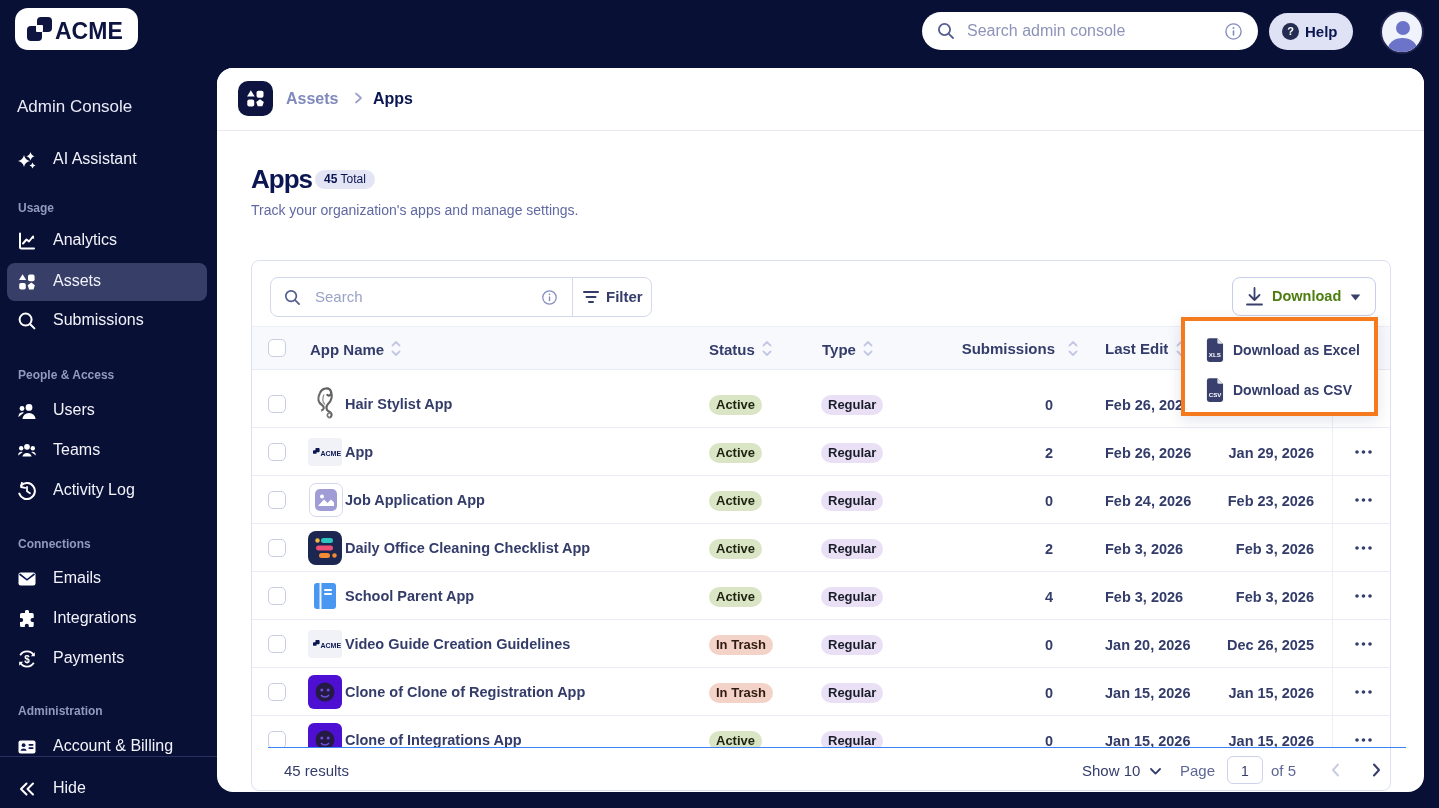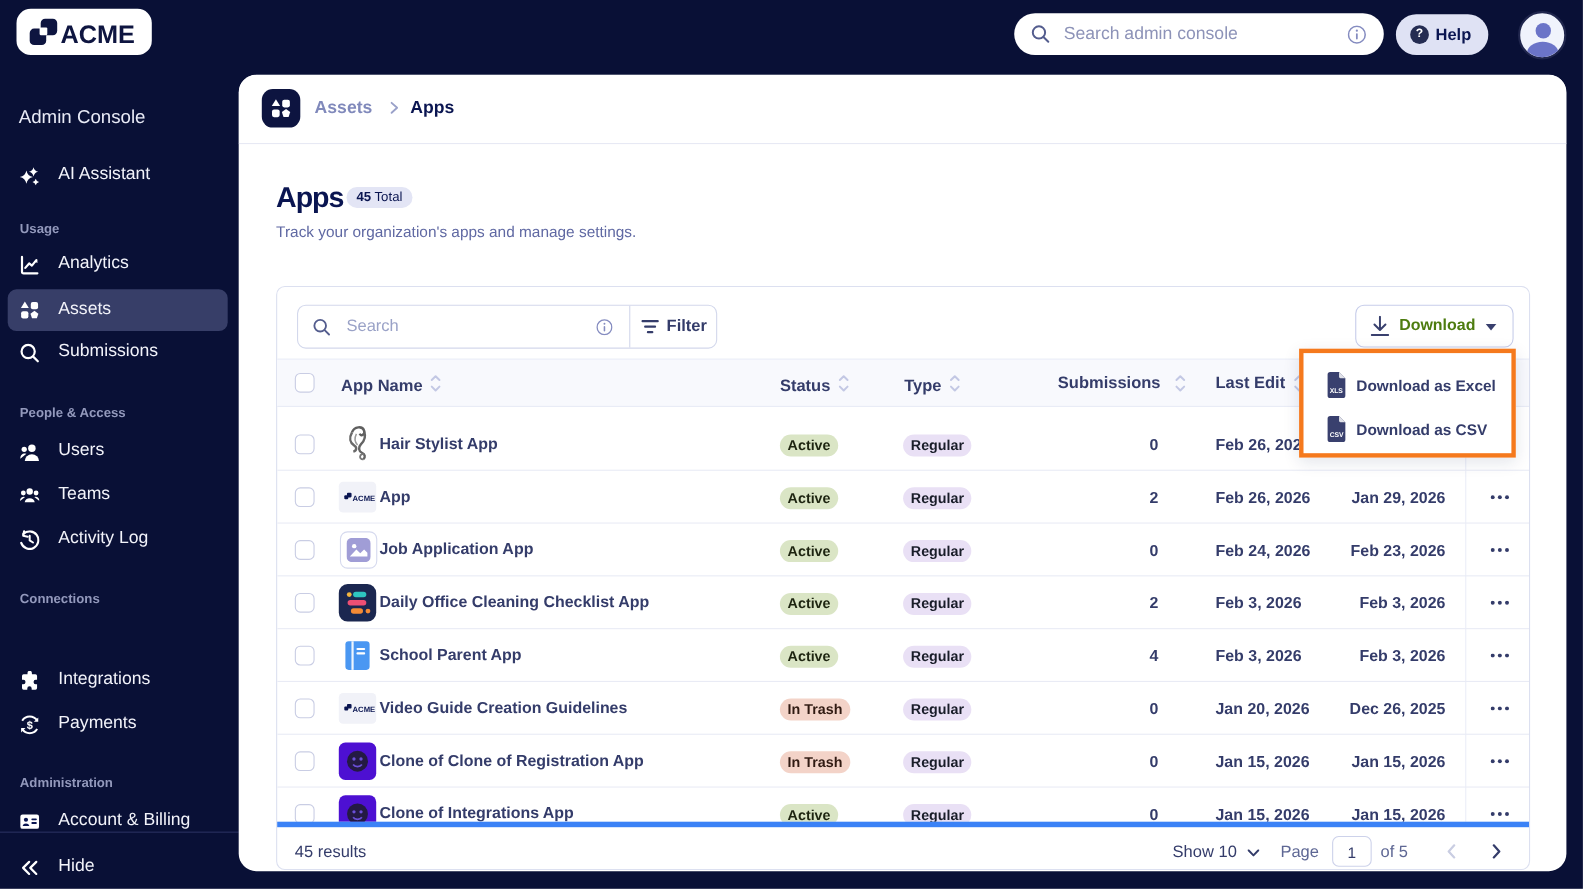--- a/index.html
+++ b/index.html
@@ -57,21 +57,21 @@
 .b-act { background:#dae5c5; color:#1d2410; }
 .b-tr { background:#f3d3c8; color:#301a12; }
 .b-reg { background:#e9e0f5; color:#191d29; }
 .num { position:absolute; top:17px; font-size:14.5px; font-weight:bold; color:#343c6a; width:60px; text-align:right; }
 .d1 { position:absolute; left:853px; top:17px; font-size:14.5px; font-weight:bold; color:#343c6a; }
 .d2 { position:absolute; left:962px; top:17px; font-size:14.5px; font-weight:bold; color:#343c6a; width:100px; text-align:right; }
 .dots { position:absolute; left:1103px; top:22px; }
 .vline { position:absolute; left:1080px; top:75px; width:1px; height:411px; background:#eceef8; }
 .icbox { position:absolute; left:57px; top:8px; width:32px; height:32px; border-radius:6px; }
 
-.cfoot { position:absolute; left:0; top:486px; width:1138px; height:44px; border-top:5px solid #3b82f6; font-size:15px; color:#343c6a; }
+.cfoot { position:absolute; left:16px; top:486px; width:1138px; height:44px; border-top:1px solid #3b82f6; font-size:15px; color:#343c6a; }
 
 .dd { position:absolute; left:929px; top:56px; width:197px; height:99px; background:#fff; border:4px solid #f5791d; box-shadow:0 4px 14px rgba(20,30,80,.12); }
 .dd .it { position:absolute; left:48px; font-size:14px; font-weight:bold; color:#343c6a; }
 .sort { display:inline-block; vertical-align:-2px; margin-left:6px; }
 </style>
 </head>
 <body>
 
 <div class="abs logo">
     <div class="sq1"></div>
@@ -159,20 +159,27 @@
   </div>
   <div class="nav-item" style="top:421px">
     <svg class="ic" viewBox="0 0 18 18">
         <path d="M3.2 3.4 a8 8 0 1 1 -1.9 8.2" fill="none" stroke="#fff" stroke-width="2" stroke-linecap="round"></path>
         <path d="M3.9 0.8 l-0.9 4.2 4.2 0.9" fill="none" stroke="#fff" stroke-width="1.8" stroke-linecap="round" stroke-linejoin="round"></path>
         <path d="M9 5 V9.3 l3 1.9" fill="none" stroke="#fff" stroke-width="1.8" stroke-linecap="round"></path>
       </svg>
     <div class="lb">Activity Log</div>
   </div>
   <div class="slabel" style="top:487px">Connections</div>
+  <div class="nav-item" style="top:509px">
+    <svg class="ic" viewBox="0 0 18 18">
+        <rect x="0.5" y="2.5" width="17" height="13" rx="2" fill="#fff"></rect>
+        <path d="M1.5 4 L9 9.8 L16.5 4" fill="none" stroke="#0a1551" stroke-width="1.6"></path>
+      </svg>
+    <div class="lb">Emails</div>
+  </div>
   <div class="nav-item" style="top:549px">
     <svg class="ic" viewBox="0 0 18 18">
         <path d="M7 1.8 a2 2 0 0 1 4 0 v1.2 h3.2 a1.5 1.5 0 0 1 1.5 1.5 V8 h-1.2 a2 2 0 0 0 0 4 h1.2 v3.5 a1.5 1.5 0 0 1 -1.5 1.5 H10.8 v-1.2 a2 2 0 0 0 -4 0 V17 H3.5 A1.5 1.5 0 0 1 2 15.5 V12 h1.2 a2 2 0 0 0 0 -4 H2 V4.5 A1.5 1.5 0 0 1 3.5 3 H7 Z" fill="#fff"></path>
       </svg>
     <div class="lb">Integrations</div>
   </div>
   <div class="nav-item" style="top:589px">
     <svg class="ic" viewBox="0 0 18 18">
         <path d="M2.2 5.2 a8 8 0 0 1 13.6 0" fill="none" stroke="#fff" stroke-width="1.8"></path>
         <path d="M15.8 12.8 a8 8 0 0 1 -13.6 0" fill="none" stroke="#fff" stroke-width="1.8"></path>

